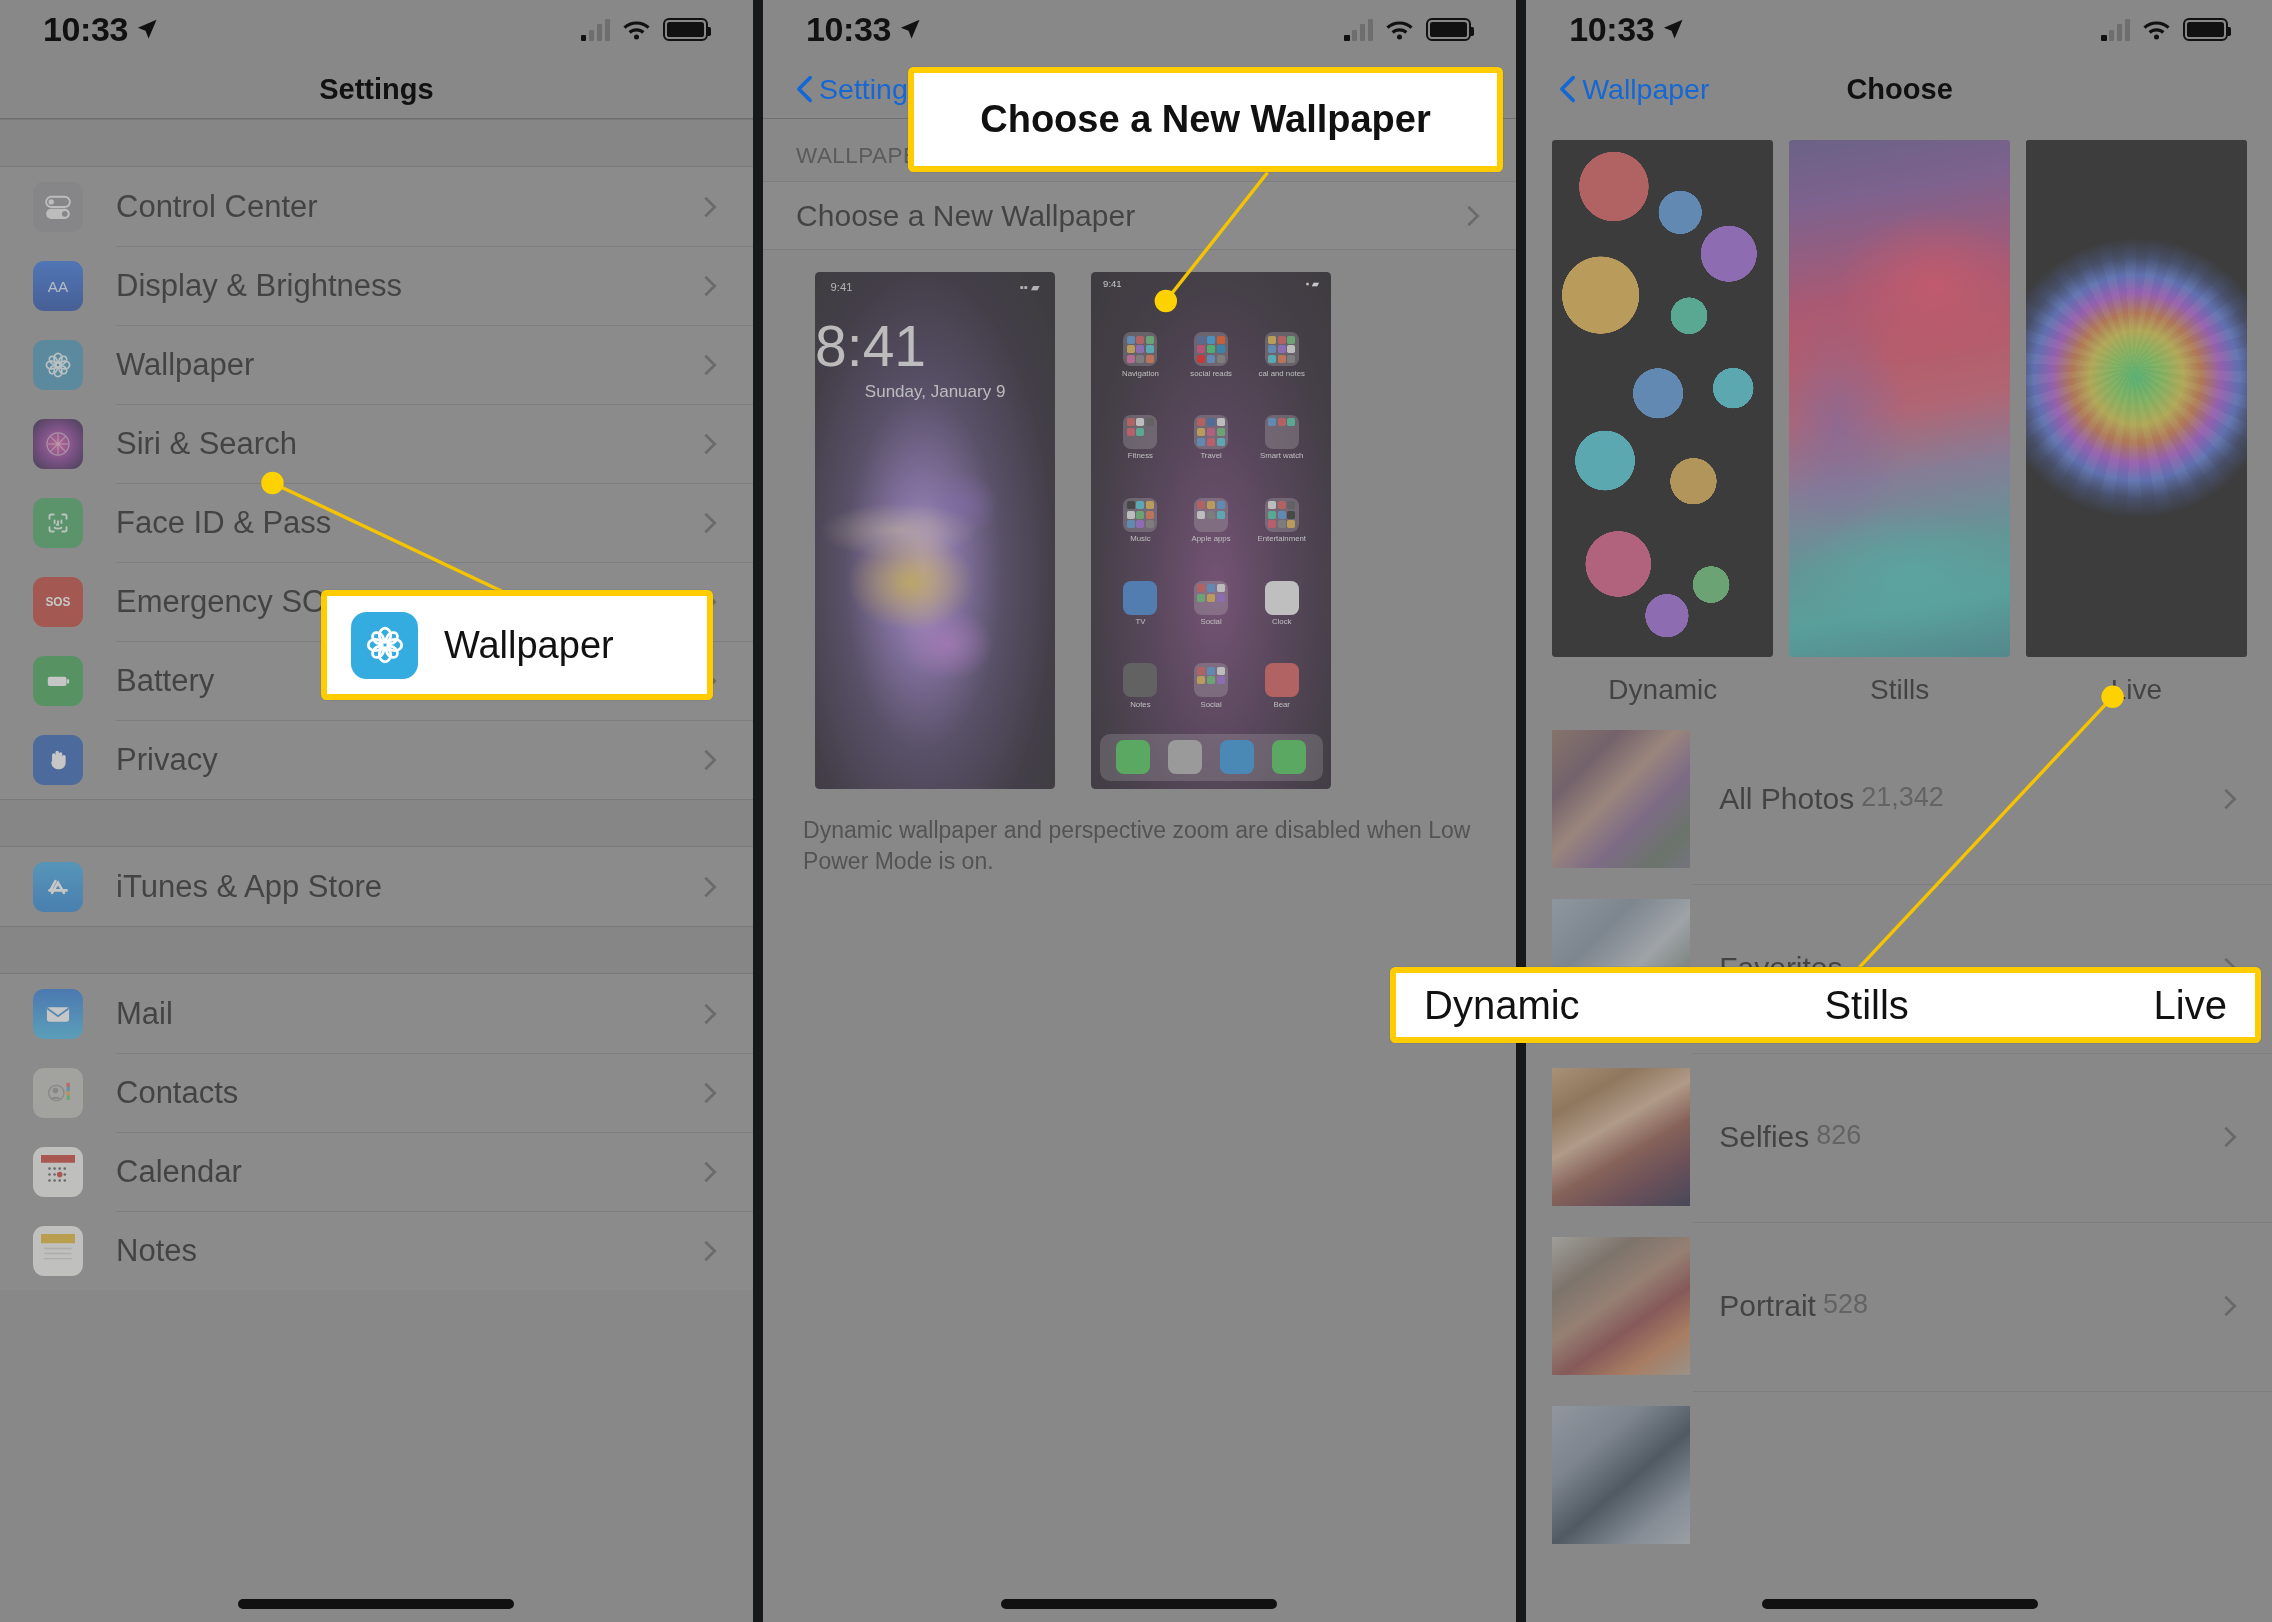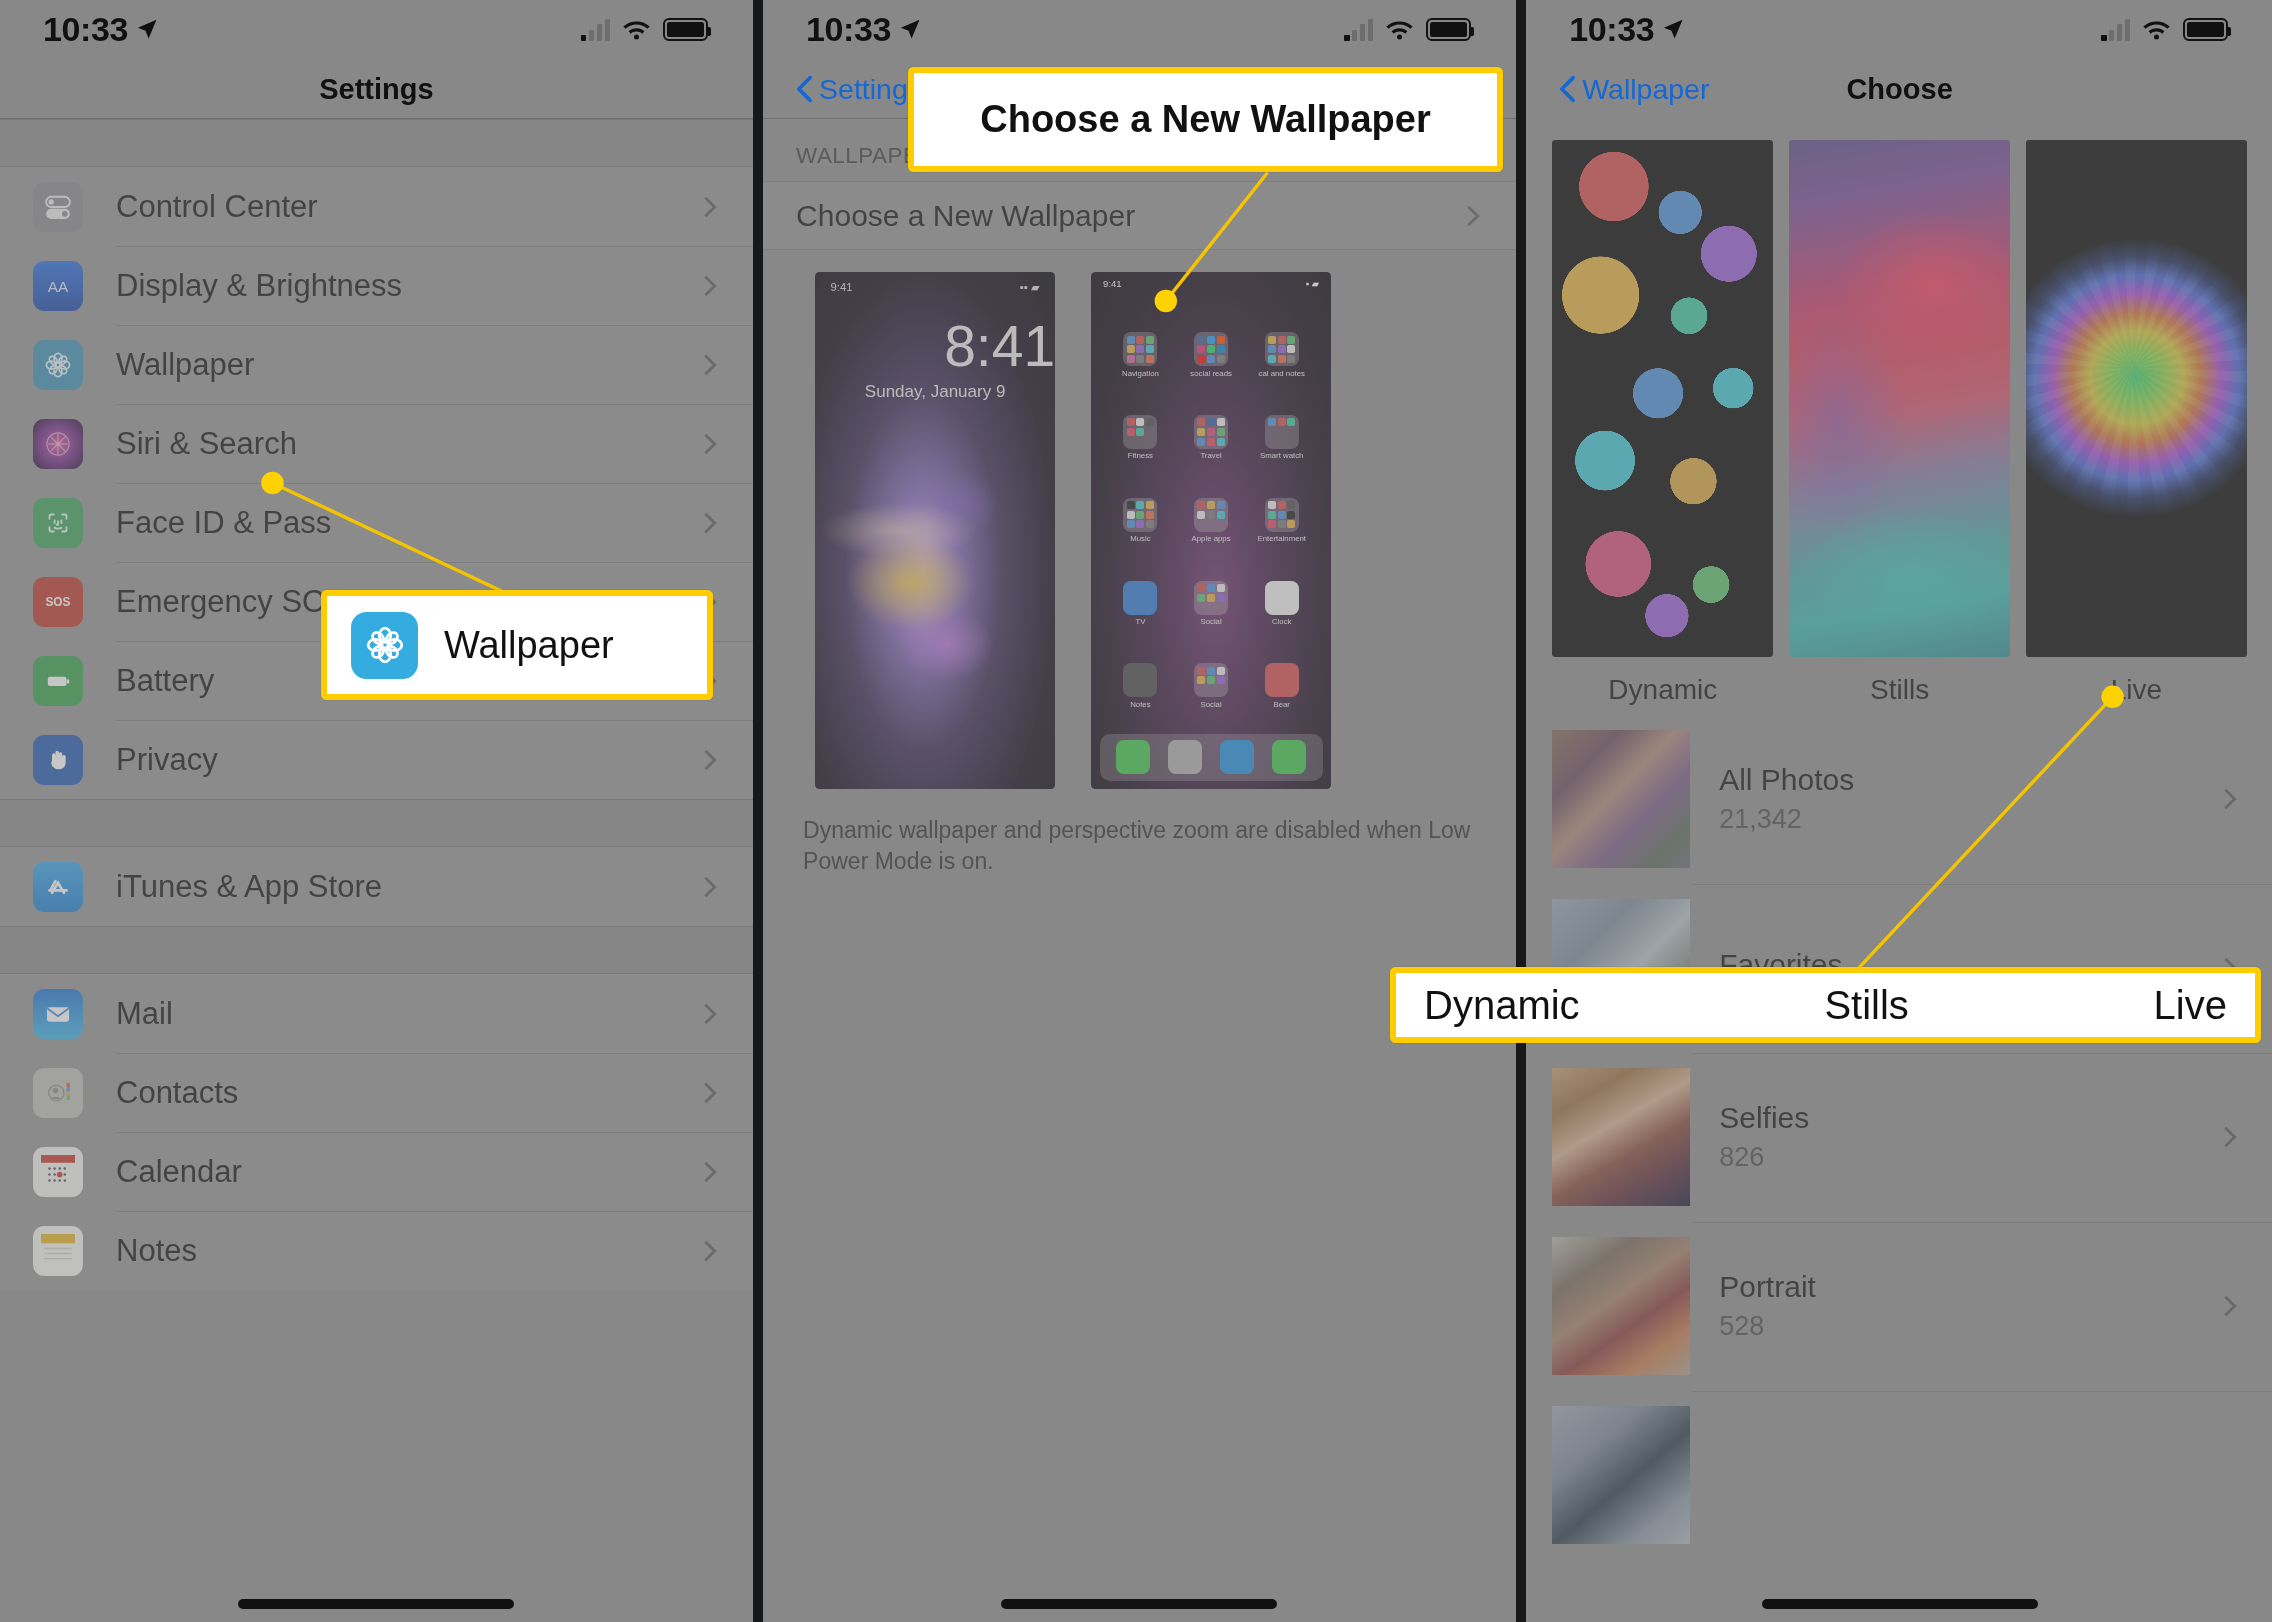--- a/index.html
+++ b/index.html
@@ -70,21 +70,21 @@
   
   .section-hdr { padding: 24px 33px 12px; font-size: 22.4px; color: #3c3c3c; letter-spacing: 0.5px; }
   .mid-row { position: relative; background: #949494; height: 69px; display:flex; align-items:center;
              padding-left: 33px; border-top:0.9px solid rgba(0,0,0,.16); border-bottom:0.9px solid rgba(0,0,0,.16); }
   .mid-row-label { font-size: 30px; color: #111; }
   .previews { display:flex; gap: 36px; padding: 22.4px 36px 0 52px; }
   .preview { width: 240px; height: 517px; border-radius: 4.3px; overflow: hidden; position: relative; background:#000; }
   .disclaimer { padding: 26px 36px 0 40px; font-size: 23px; line-height: 1.32; color: #2e2e2e; }
 
   
-  .lock-time { position:absolute; top:41px; left:0; right:0; text-align:right; color:#fff; font-size:57px; font-weight:200; opacity:.92; }
+  .lock-time { position:absolute; top:41px; left:0; right:0; text-align:left; color:#fff; font-size:57px; font-weight:200; opacity:.92; }
   .lock-date { position:absolute; top:110px; left:0; right:0; text-align:center; color:#fff; font-size:17px; opacity:.9; }
   .lock-sb { position:absolute; top:8.6px; left:0; right:0; display:flex; justify-content:space-between; padding:0 15.5px; opacity:.85; }
   .lock-sb span { font-size: 11.2px; color:#fff; }
 
   
   .hs { position:absolute; inset:0; }
   .hs-grid { position:absolute; top:41px; left:0; right:0; bottom:62px; display:grid;
              grid-template-columns: repeat(3,1fr); grid-template-rows: repeat(5,1fr); padding: 0 14px; }
   .hs-cell { display:flex; flex-direction:column; align-items:center; justify-content:center; gap:3.4px; }
   .hs-folder { width:34px; height:34px; border-radius:7.8px; background: rgba(255,255,255,.26);
@@ -98,21 +98,21 @@
   .hs-sb span { font-size:9.5px; color:#fff; }
 
   
   .wp-types { display:flex; gap: 15.5px; padding: 21px 26px 0 26px; }
   .wp-type { flex:1; }
   .wp-thumb { width: 100%; height: 517px; border-radius: 3.4px; overflow: hidden; position: relative; }
   .wp-type-label { text-align:center; font-size: 28px; color:#111; padding-top: 17px; }
   .album-row { position:relative; display:flex; align-items:center; gap: 29px; padding: 15.5px 0 15.5px 26px; }
   .album-row + .album-row::before { content:""; position:absolute; left:167px; right:0; top:0; height:0.9px; background: rgba(0,0,0,.14); }
   .album-thumb { width: 138px; height: 138px; flex:none; position: relative; overflow:hidden; }
-  .album-txt { display:flex; flex-direction:column; gap: 7px; }
+  .album-txt { display:flex; flex-direction:row; gap: 7px; }
   .album-name { font-size: 30px; color:#111; }
   .album-count { font-size: 27px; color: #4b4b4b; }
 
   
   .home-ind { position:absolute; bottom: 14px; left:50%; transform:translateX(-50%);
               width: 276px; height: 10.3px; border-radius: 5.2px; background:#111; z-index: 7; }
 
   
   .callout {
     position: absolute; background: #fff; border: 6px solid #fc0;

